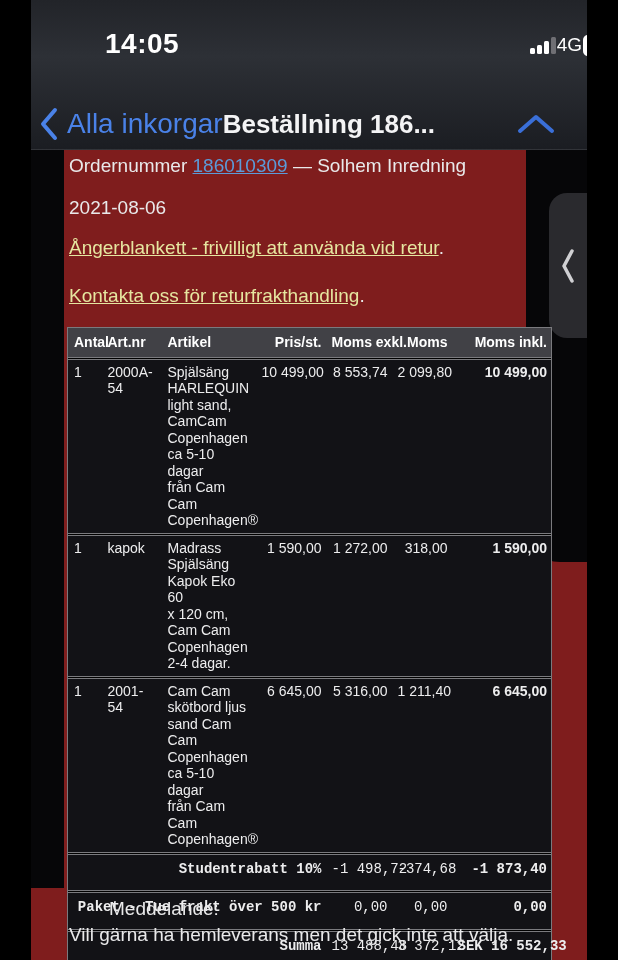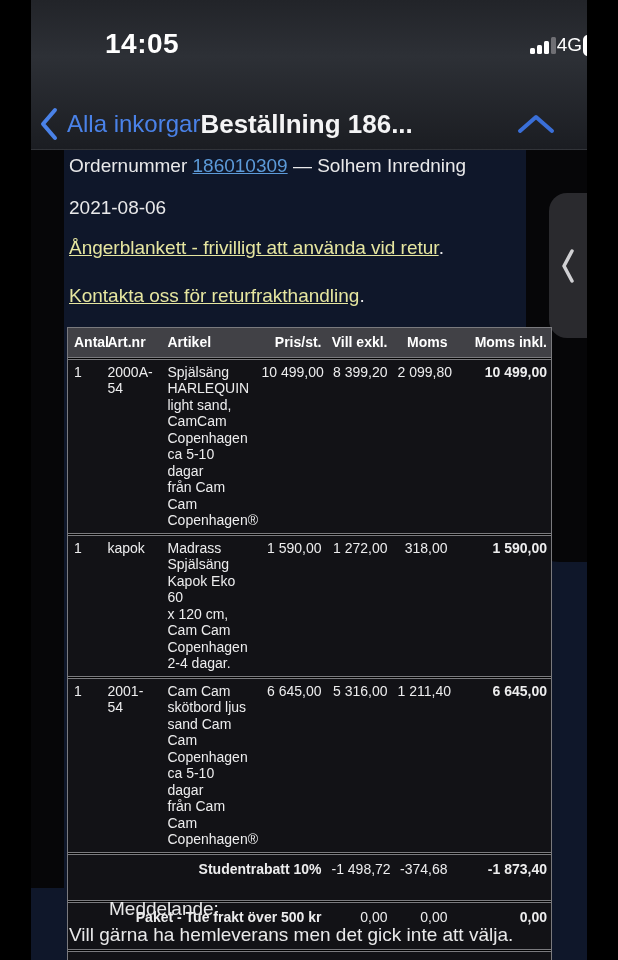--- a/index.html
+++ b/index.html
@@ -1,19 +1,19 @@
 <!DOCTYPE html>
 <html><head>
 <meta charset="utf-8">
 <style>
   * { margin:0; padding:0; box-sizing:border-box; }
   html,body { background:#000; }
   .phone {
     position:relative; width:556px; height:960px; margin:0 auto;
-    background:#0f172a; overflow:hidden;
+    background:#7f1d1d; overflow:hidden;
     font-family:"Liberation Sans","DejaVu Sans",sans-serif;
     color:#e9e9ea;
   }
   
   .topbar {
     position:absolute; top:0; left:0; width:618px; height:150px;
     background:linear-gradient(180deg,#222429 0%,#2d3036 38%,#1b1d22 100%);
     border-bottom:1px solid rgba(255,255,255,0.07);
     z-index:5;
   }
@@ -25,21 +25,21 @@
   .sigbars i:nth-child(3){height:13px;} .sigbars i:nth-child(4){height:17px;background:#6f6f74;}
   .nettype { font-size:19px; color:#fff; }
   .battery { position:relative; width:42px; height:21px; background:#5d5d62; border-radius:5px; }
   .battery .fill { position:absolute; left:0; top:0; bottom:0; width:53%; background:#fff; border-radius:5px 2px 2px 5px; }
   .battery .pct { position:absolute; inset:0; display:flex; align-items:center; justify-content:center;
                   font-size:15px; font-weight:bold; color:#111; z-index:2; }
   .battery .nub { position:absolute; right:-4px; top:6px; width:3px; height:9px; background:#5d5d62; border-radius:0 2px 2px 0; }
   .mailcount { position:absolute; top:88px; left:0; width:100%; text-align:center; font-size:16px; color:#9b9ba1; }
   .navrow { position:absolute; top:104px; left:0; width:100%; height:40px; display:flex; align-items:center; }
   .back-chevron { margin-left:8px; flex:0 0 auto; cursor:pointer; }
-  .back-label { margin-left:8px; font-size:24px; color:#4a82e8; white-space:nowrap; cursor:pointer;text-align:center; }
+  .back-label { margin-left:8px; font-size:28px; color:#4a82e8; white-space:nowrap; cursor:pointer;text-align:center; }
   .nav-title { font-size:26px; font-weight:bold; color:#f4f4f5; white-space:nowrap; overflow:hidden; }
   .nav-arrows { margin-left:auto; margin-right:18px; display:flex; gap:38px; }
   .nav-arrows svg { cursor:pointer; }
   
   .left-strip { position:absolute; left:0; top:150px; width:33px; height:738px; background:#060608; z-index:1; }
   .right-dark { position:absolute; right:0; top:150px; width:61px; height:412px; background:#060608;
                 border-bottom-left-radius:34px; z-index:1; }
   .handle-tab { position:absolute; right:0; top:193px; width:38px; height:145px; background:#2a2a2e;
                 border-radius:18px 0 0 18px; z-index:2; display:flex; align-items:center; justify-content:center; cursor:pointer; }
   
@@ -62,21 +62,21 @@
   table.order th {
     background:#414146; color:#fff; font-weight:bold; text-align:left;
     vertical-align:bottom; padding:6px 4px 6px 6px; white-space:pre-line;
   }
   table.order td { vertical-align:top; padding:4px 4px 4px 6px; }
   table.order .num, table.order th.num { text-align:right; white-space:nowrap; padding-right:4px; }
   table.order .b { font-weight:bold; }
   .artikel { white-space:pre-line; }
   tr.gap td { height:2px; padding:0; background:#000;
               border-top:1px solid #7a7a7e; border-bottom:1px solid #7a7a7e; }
-  tr.sumrow td { padding-top:6px; padding-bottom:23px; }
+  tr.sumrow td { padding-top:6px; padding-bottom:13px;font-family:Liberation Mono, monospace; }
   td.sum-label { text-align:right; font-weight:bold; padding-right:28px; white-space:nowrap; }
 </style>
 </head>
 <body>
 
 <div class="phone">
 
   <div class="topbar">
     <div class="time">14:05</div>
     <div class="status-right">
@@ -135,42 +135,42 @@
         <col style="width:66px">
         <col style="width:60px">
         <col style="width:100px">
     </colgroup>
     <tbody>
         <tr>
       <th>Antal</th>
       <th>Art.nr</th>
       <th>Artikel</th>
       <th class="num">Pris/st.</th>
-      <th class="num">Vill
+      <th class="num">Moms
 exkl.</th>
       <th class="num">Moms</th>
       <th class="num">Moms inkl.</th>
     </tr>
     <tr class="gap">
           <td colspan="7"></td>
         </tr>
     <tr>
       <td>1</td>
       <td>2000A-54</td>
       <td class="artikel">Spjälsäng
 HARLEQUIN
 light sand,
 CamCam
 Copenhagen
 ca 5-10 dagar
 från Cam
 Cam
 Copenhagen®</td>
       <td class="num">10 499,00</td>
-      <td class="num">8 399,20</td>
+      <td class="num">8 553,74</td>
       <td class="num">2 099,80</td>
       <td class="num b">10 499,00</td>
     </tr>
     <tr class="gap">
           <td colspan="7"></td>
         </tr>
     <tr>
       <td>1</td>
       <td>kapok</td>
       <td class="artikel">Madrass

